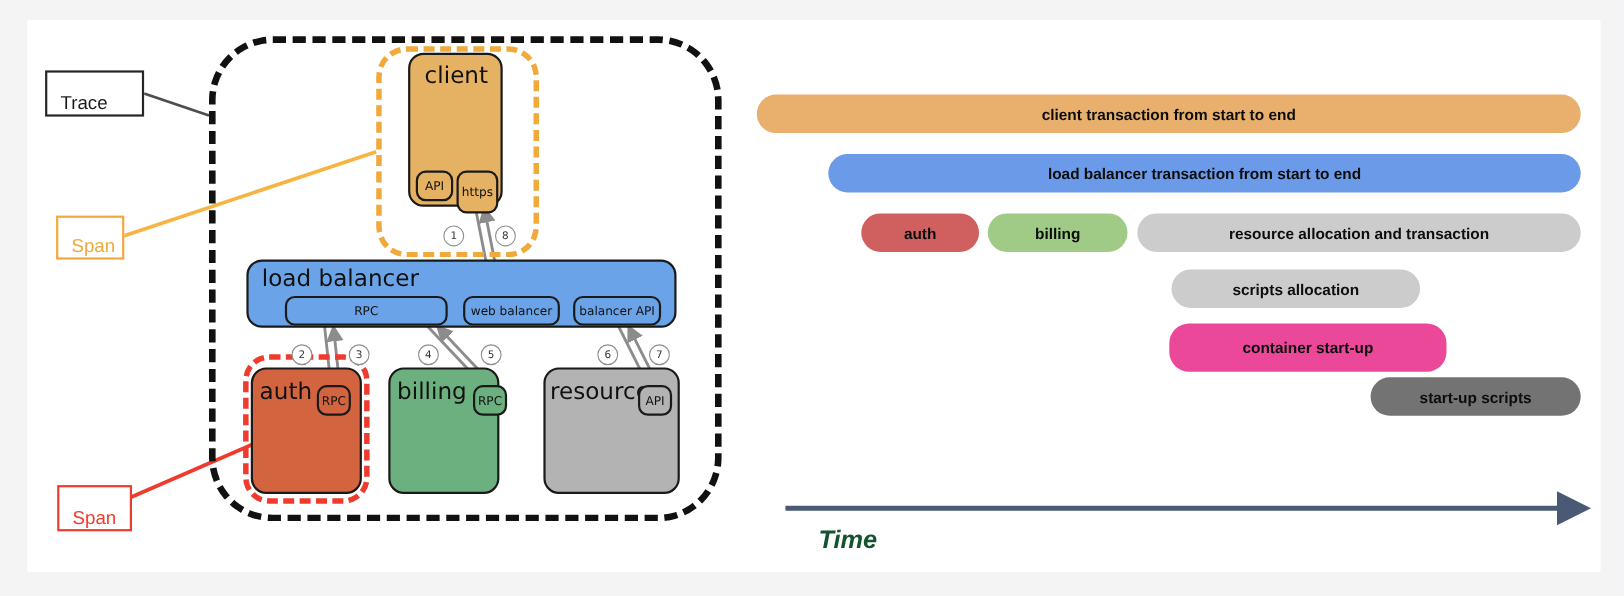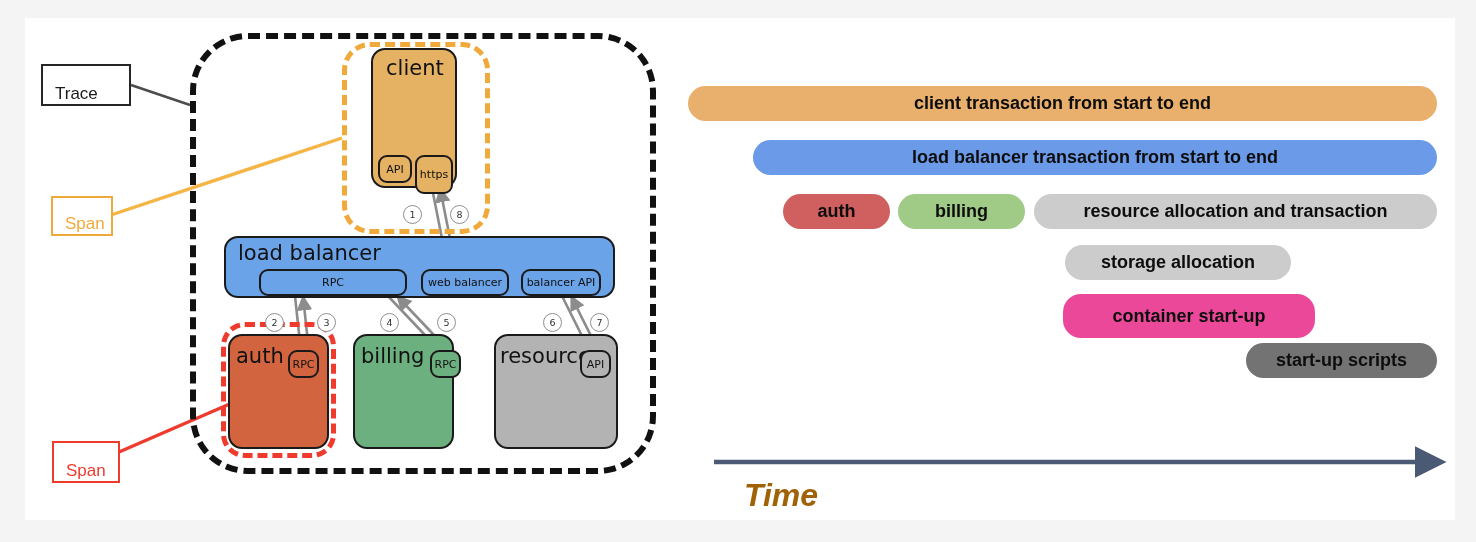--- a/index.html
+++ b/index.html
@@ -113,32 +113,32 @@
   
   .bar {
     position: absolute;
     box-sizing: border-box;
     border-radius: 18px;
     display: flex;
     align-items: center;
     justify-content: center;
     font-family: "Liberation Sans", sans-serif;
     font-weight: bold;
-    font-size: 18px;
+    font-size: 14px;
     color: #0d0d0d;
     text-align: center;
     white-space: nowrap;
   }
   .time-label {
     position: absolute;
     font-family: "Liberation Sans", sans-serif;
     font-weight: bold;
     font-style: italic;
-    font-size: 32px;
-    color: #a16207;
+    font-size: 23px;
+    color: #14532d;
     white-space: nowrap;
   }
 </style>
 </head>
 <body>
 
 <div id="page">
   <div id="card"></div>
 
   <svg class="svg-layer" viewBox="0 0 1476 542">
@@ -265,21 +265,21 @@
     <span>auth</span>
   </div>
   <div class="bar" style="left:898px; top:194px; width:127px; height:35px; background:#9fcb86;">
     <span>billing</span>
   </div>
   <div class="bar" style="left:1034px; top:194px; width:403px; height:35px; background:#cccccc;">
     <span>resource allocation and transaction</span>
   </div>
 
   <div class="bar" style="left:1065px; top:245px; width:226px; height:35px; background:#cccccc;">
-    <span>storage allocation</span>
+    <span>scripts allocation</span>
   </div>
 
   <div class="bar" style="left:1063px; top:294px; width:252px; height:44px; background:#ec4899;">
     <span>container start-up</span>
   </div>
 
   <div class="bar" style="left:1246px; top:343px; width:191px; height:35px; background:#737373;">
     <span>start-up scripts</span>
   </div>
 

